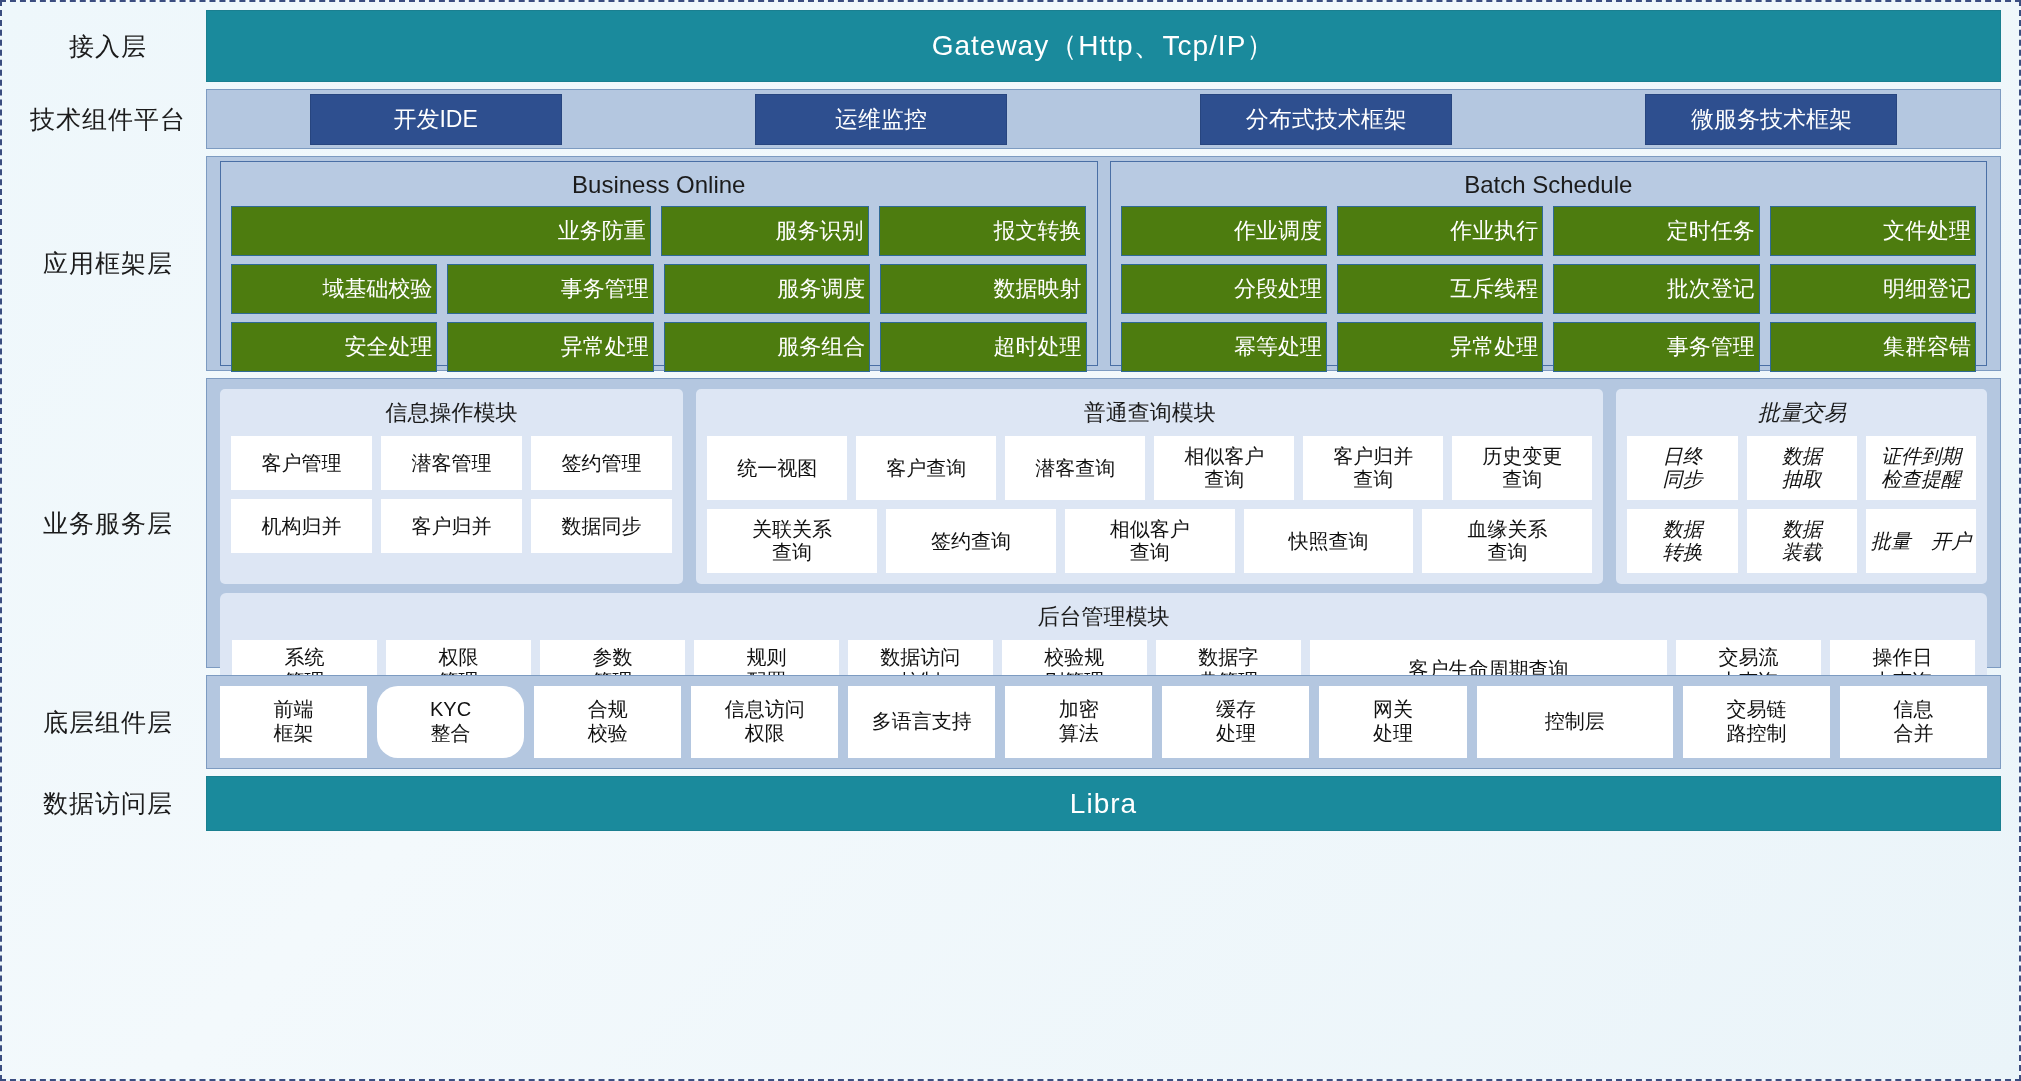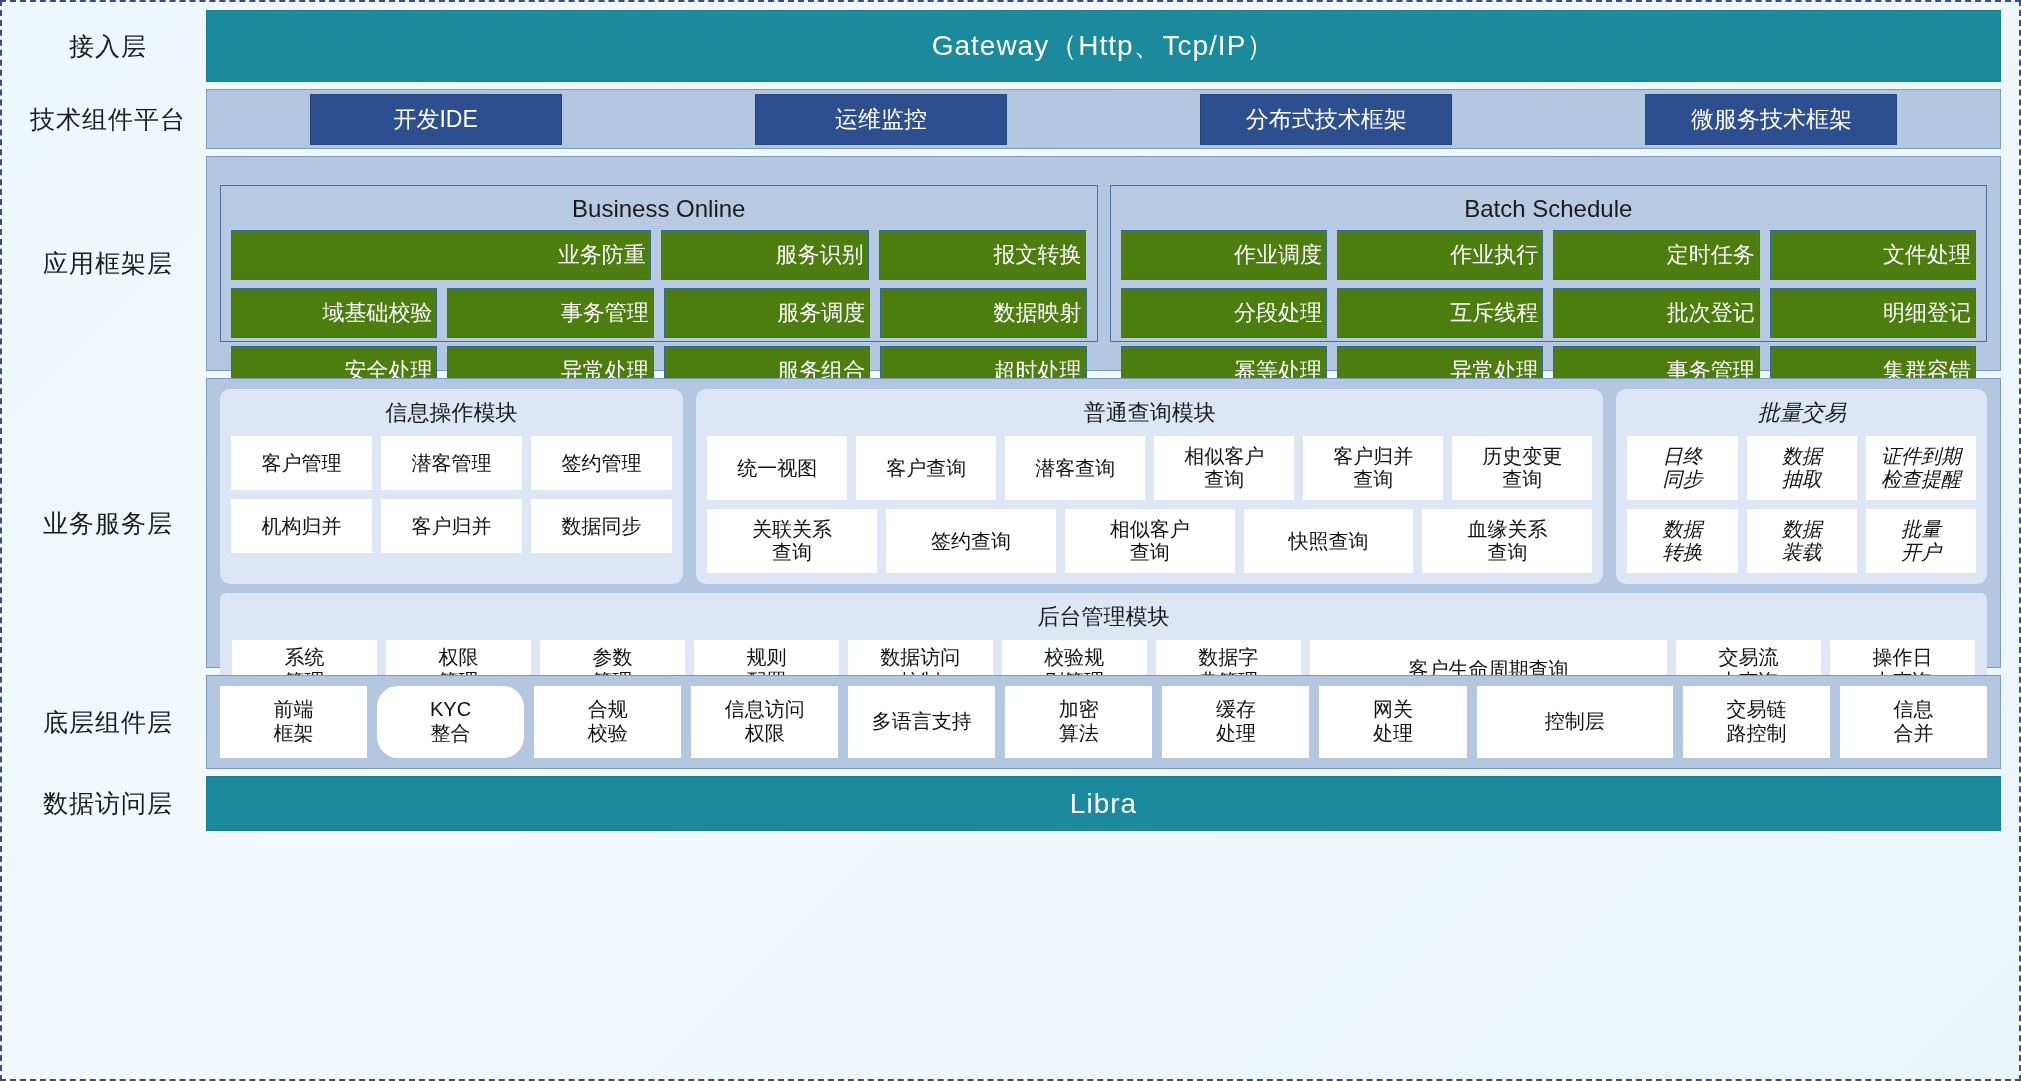--- a/index.html
+++ b/index.html
@@ -73,21 +73,21 @@
     padding: 9px 4px;
   }
 
   
   .appfw-panel {
     flex: 1;
     background: #b4c7e0;
     border: 1px solid #7d9bc1;
     display: flex;
     gap: 12px;
-    padding: 28px 13px;
+    padding: 4px 13px;
   }
   .appfw-group {
     flex: 1;
     background: #b8cae2;
     border: 1px solid #4a6fa5;
     padding: 6px 10px 10px 10px;
     display: flex;
     flex-direction: column;
   }
   .appfw-title {
@@ -115,21 +115,21 @@
     background: #b4c7e0;
     border: 1px solid #7d9bc1;
     display: flex;
     flex-direction: column;
     gap: 9px;
     padding: 10px 13px;
   }
   .biz-top { display: flex; gap: 13px; }
   .biz-module {
     background: #dde6f4;
-    border-radius: 10px;
+    border-radius: 5px;
     padding: 5px 11px 11px;
     display: flex;
     flex-direction: column;
   }
   .biz-title {
     text-align: center;
     font-size: 22px;
     color: #1b1b1b;
     padding: 4px 0 8px;
   }
@@ -369,21 +369,21 @@
               </div>
               <div class="biz-line">
                 <div class="biz-cell" style="flex-direction: column;">
                     <span class="two">数据</span>
                     <span class="two">转换</span>
                   </div>
                 <div class="biz-cell" style="flex-direction: column;">
                     <span class="two">数据</span>
                     <span class="two">装载</span>
                   </div>
-                <div class="biz-cell" style="flex-direction: column;">
+                <div class="biz-cell" style="flex-direction: row; justify-content: space-between;">
                     <span class="two">批量</span>
                     <span class="two">开户</span>
                   </div>
               </div>
             </div>
           </div>
 
         </div>
 
         <div class="backoffice">

